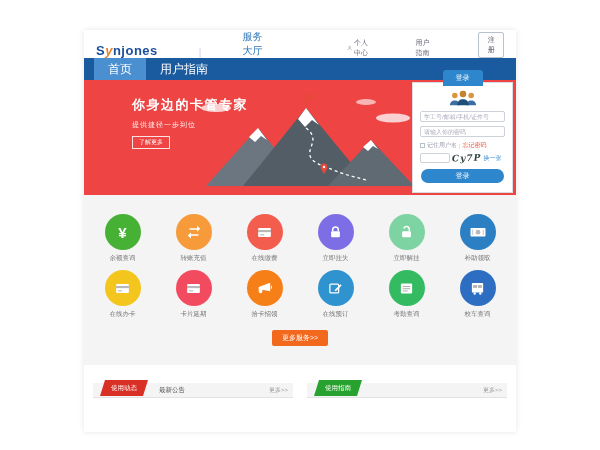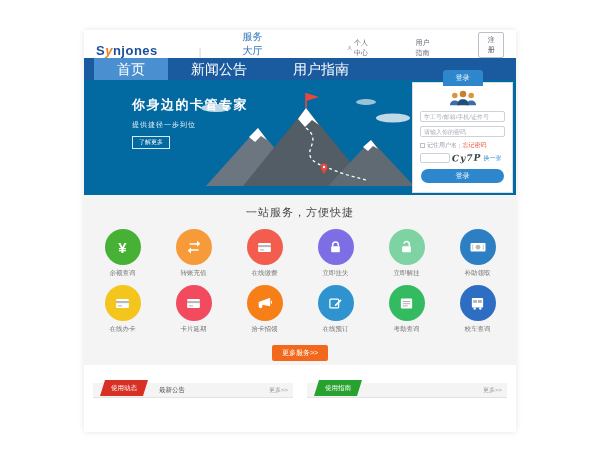--- a/index.html
+++ b/index.html
@@ -16,21 +16,21 @@
   .logo .y { color:#f07f1d; font-style:italic; }
   .logo-sep { color:#c9d4de; font-size:10px; margin:0 7px; }
   .portal-name { color:#2e77b8; font-size:10px; }
   .topbar-spacer { flex:1; }
   .top-link { font-size:7px; color:#667; margin-left:9px; display:flex; align-items:center; gap:2px; cursor:pointer; }
   .register-btn { margin-left:10px; font-size:7px; color:#556; border:1px solid #b9c2cc; border-radius:2px;
                   padding:2px 7px; background:#fdfdfd; cursor:pointer; }
 
   
   .nav { height:22px; background:#1a5a9e; display:flex; align-items:stretch; padding-left:10px; }
-  .nav-item { color:#fff; font-size:14px; line-height:22px; padding:0 23px; cursor:pointer; }
+  .nav-item { color:#fff; font-size:12px; line-height:22px; padding:0 14px; cursor:pointer; }
   .nav-item.active { background:#4a90d0; }
 
   
   .hero { position:relative; height:115px; background:#a2d8cc; }
   .hero-text { position:absolute; left:48px; top:16px; color:#fff; }
   .hero-title { font-size:13px; font-weight:bold; letter-spacing:1.5px; }
   .hero-sub { font-size:7px; margin-top:6px; opacity:.92; letter-spacing:1px; }
   .hero-cta { display:inline-block; margin-top:6px; font-size:6px; color:#fff;
               border:1px solid rgba(255,255,255,.85); padding:1px 6px; cursor:pointer; }
   .mountains { position:absolute; left:104px; top:8px; }
@@ -98,25 +98,24 @@
       <span>个人中心</span>
     </span>
     <span class="top-link">
       <span>用户指南</span>
     </span>
     <button class="register-btn">注册</button>
   </div>
 
   <div class="nav" style="background-color: rgb(26, 90, 158);">
     <div class="nav-item active" style="background-color: rgb(74, 144, 208);">首页</div>
-    <div class="nav-item">新闻公告</div>
     <div class="nav-item">用户指南</div>
   </div>
 
-  <div class="hero" style="background-color: #0369a1;">
+  <div class="hero" style="background-color: #ef4444;">
     <svg class="mountains" width="235" height="102" viewBox="0 0 235 102">
       <ellipse cx="28" cy="20" rx="15" ry="4" fill="#ffffff" opacity=".75"></ellipse>
       <ellipse cx="205" cy="30" rx="17" ry="4.5" fill="#ffffff" opacity=".75"></ellipse>
       <ellipse cx="178" cy="14" rx="10" ry="3" fill="#ffffff" opacity=".6"></ellipse>
       <path d="M18 98 L70 40 L118 98 Z" fill="#6b7680"></path>
       <path d="M70 40 L79 52 L73 48 L67 54 L61 49 Z" fill="#ffffff"></path>
       <path d="M55 98 L118 20 L182 98 Z" fill="#525d66"></path>
       <path d="M118 20 L131 37 L124 32 L117 39 L110 31 Z" fill="#ffffff"></path>
       <line x1="118" y1="20" x2="118" y2="5" stroke="#e8483c" stroke-width="1.6"></line>
       <path d="M118 5 L131 9 L118 13 Z" fill="#e8483c"></path>
@@ -154,21 +153,20 @@
       <div class="captcha-row">
         <input class="captcha-input" type="text" style="">
         <span class="captcha-img">Cy7P</span>
         <span class="captcha-refresh">换一张</span>
       </div>
       <button class="login-submit" style="background-color: rgb(46, 134, 205);">登录</button>
     </div>
   </div>
 
   <div class="services">
-    <div class="section-title">一站服务，方便快捷</div>
     <div class="svc-grid">
       <div class="svc-item">
         <div class="svc-circle" style="background-color: rgb(71, 177, 53);">
             <span style="font-size:15px;font-weight:bold;color:#fff">¥</span>
           </div>
         <div class="svc-label">余额查询</div>
       </div>
       <div class="svc-item">
         <div class="svc-circle" style="background-color: rgb(246, 154, 58);">
             <svg viewBox="0 0 24 24" width="18" height="18">

